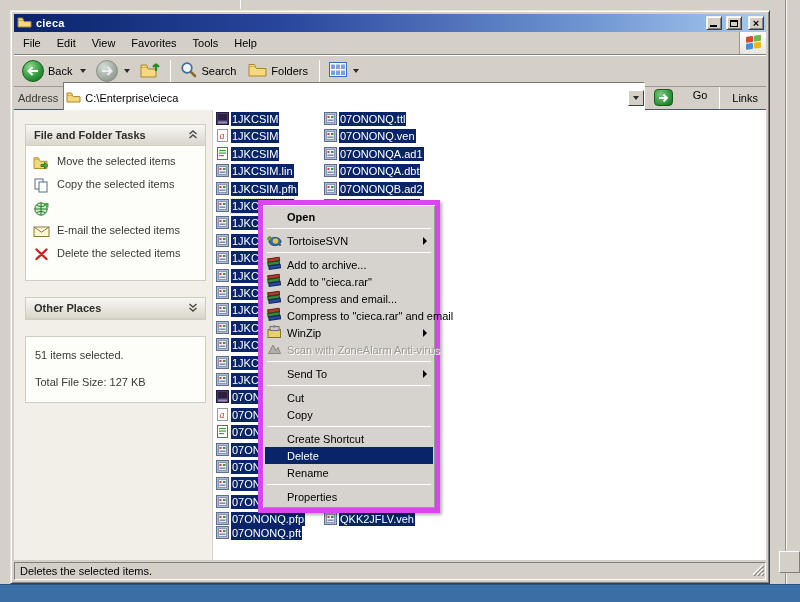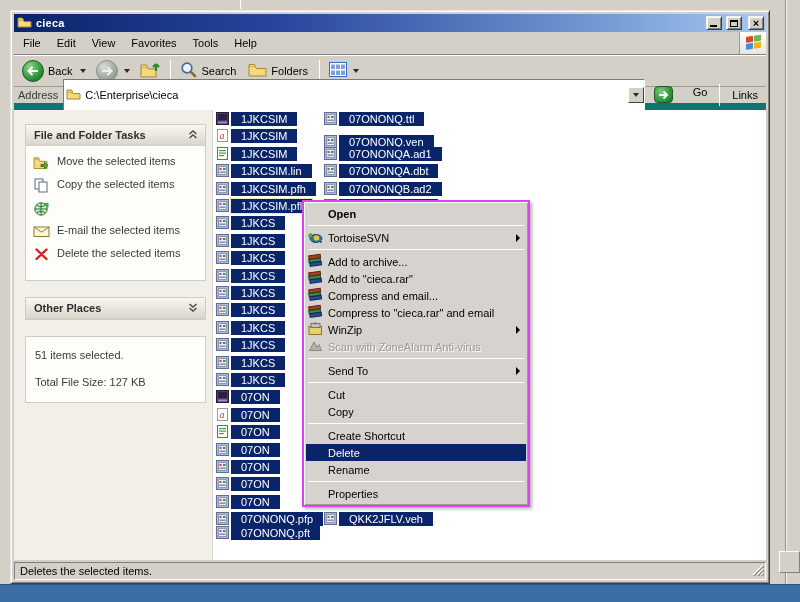--- a/index.html
+++ b/index.html
@@ -41,21 +41,21 @@
   .toolbar { height:32px; flex:none; display:flex; align-items:center; padding:0 4px; gap:2px;
     border-bottom:1px solid #9c9a92; box-shadow:0 1px 0 #fff inset; }
   .tb-btn { display:flex; align-items:center; gap:4px; padding:2px 4px; }
   .nav-circle { width:22px; height:22px; border-radius:50%; display:flex; align-items:center; justify-content:center; flex:none; }
   .nav-circle.green { background:radial-gradient(circle at 35% 30%, #8fd88f, #2c9437 60%, #15691f); border:1px solid #1a5e22; }
   .nav-circle.gray { background:radial-gradient(circle at 35% 30%, #d7dcd7, #a0a8a0 60%, #7e867e); border:1px solid #8a908a; }
   .caret { width:0; height:0; border-left:3px solid transparent; border-right:3px solid transparent; border-top:4px solid #2a2a2a; margin-left:2px; }
   .tb-sep { width:1px; height:22px; background:#9c9a92; border-right:1px solid #fff; margin:0 3px; }
   .tb-label { padding-right:2px; }
 
-  .addressbar { height:23px; flex:none; display:flex; align-items:center; padding:1px 2px 2px 4px; gap:5px; border-bottom:7px solid #0f766e; box-shadow:0 1px 0 #fff; }
+  .addressbar { height:23px; flex:none; display:flex; align-items:center; padding:1px 2px 2px 4px; gap:5px; border-bottom:1px solid #0f766e; box-shadow:0 1px 0 #fff; }
   .addr-label { color:#3a3a36; }
   .addr-input { flex:1; height:32px; background:#fff; border:1px solid; border-color:#7a7a74 #fdfdfd #fdfdfd #7a7a74;
     display:flex; align-items:center; padding-left:2px; gap:4px; }
   .addr-text { flex:1; white-space:nowrap; overflow:hidden; }
   .addr-drop { width:16px; height:16px; background:#d4d0c8; border:1px solid; border-color:#fff #404040 #404040 #fff;
     display:flex; align-items:center; justify-content:center; flex:none; }
   .go-btn { display:flex; gap:20px; padding:0 4px; }
   .go-icon { width:19px; height:17px; border-radius:4px; background:radial-gradient(circle at 35% 30%, #7cc97c, #2c9437 65%, #15691f);
     border:1px solid #1a5e22; display:flex; align-items:center; justify-content:center; }
   .links-label { padding:0 6px 0 4px; }
@@ -71,28 +71,28 @@
   .task-item .icon { flex:none; width:17px; }
   .task-item .t-label { color:#3a3a36; line-height:13px; max-width:150px; }
   .details-body { padding:12px 6px 14px 9px; color:#3a3a36; }
   .details-body .d2 { margin-top:15px; }
 
   .filepane { flex:1; background:#fff; }
 
   
   #file-rows { position:absolute; left:212px; top:109px; width:554px; height:452px; overflow:hidden; z-index:5; }
   .file-row { position:absolute; display:flex; align-items:center; gap:2px; height:15px; }
-  .file-row .f-label { background:#0a246a; color:#fff; padding:0 10px; white-space:nowrap; line-height:14px; }
+  .file-row .f-label { background:#0a246a; color:#fff; padding:0 1px; white-space:nowrap; line-height:14px; }
   .file-row.focused .f-label { outline:1px dotted #d9d6a8; }
   .file-row .icon { width:13px; height:13px; flex:none; display:block; }
 
   
-  #context-menu { position:absolute; left:258px; top:200px; width:228px; z-index:20; background:#d6d3ce;
-    border:2px solid #d946ef; box-shadow: inset 1px 1px 0 #fff, inset -1px -1px 0 #9a9a94, 2px 2px 3px rgba(0,0,0,.3);
-    padding:3px 2px;margin-left:44px; }
+  #context-menu { position:absolute; left:258px; top:200px; width:182px; z-index:20; background:#d6d3ce;
+    border:5px solid #d946ef; box-shadow: inset 1px 1px 0 #fff, inset -1px -1px 0 #9a9a94, 2px 2px 3px rgba(0,0,0,.3);
+    padding:3px 2px; }
   .cmenu-item { height:17px; display:flex; align-items:center; padding:0 2px 0 2px; }
   .cmenu-item .mi-icon { width:20px; flex:none; display:flex; align-items:center; }
   .cmenu-item .mi-label { flex:1; white-space:nowrap; }
   .cmenu-item.bold .mi-label { font-weight:bold; }
   .cmenu-item.disabled .mi-label { color:#9a988f; text-shadow:1px 1px 0 #fff; }
   .cmenu-item.highlighted { background:#0a246a; }
   .cmenu-item.highlighted .mi-label { color:#fff; }
   .mi-arrow { width:0; height:0; border-top:4px solid transparent; border-bottom:4px solid transparent; border-left:4px solid #000; margin-right:4px; }
   .menu-sep { height:1px; background:#9a9a94; border-bottom:1px solid #fff; margin:3px 2px; }
 
@@ -562,21 +562,21 @@
     <div class="file-row" style="top: 2px; left: 112px;">
       <span class="icon"><svg width="13" height="13">
           <rect x="0.5" y="0.5" width="12" height="12" fill="#aebad4" stroke="#5f6f94"></rect>
           <rect x="2.5" y="2.5" width="8" height="8" fill="#e9edf6" stroke="#8b97b5"></rect>
           <rect x="3.5" y="4" width="2" height="2" fill="#c04a3a"></rect>
           <rect x="7" y="4" width="2.5" height="2" fill="#4a8a4a"></rect>
           <rect x="3.5" y="7.5" width="6" height="1.5" fill="#7f8db0"></rect>
         </svg></span>
       <span class="f-label">07ONONQ.ttl</span>
     </div>
-    <div class="file-row" style="top: 25px; left: 112px;">
+    <div class="file-row" style="top: 19px; left: 112px;">
       <span class="icon"><svg width="13" height="13">
           <rect x="0.5" y="0.5" width="12" height="12" fill="#aebad4" stroke="#5f6f94"></rect>
           <rect x="2.5" y="2.5" width="8" height="8" fill="#e9edf6" stroke="#8b97b5"></rect>
           <rect x="3.5" y="4" width="2" height="2" fill="#c04a3a"></rect>
           <rect x="7" y="4" width="2.5" height="2" fill="#4a8a4a"></rect>
           <rect x="3.5" y="7.5" width="6" height="1.5" fill="#7f8db0"></rect>
         </svg></span>
       <span class="f-label">07ONONQ.ven</span>
     </div>
     <div class="file-row" style="top: 37px; left: 112px;">

